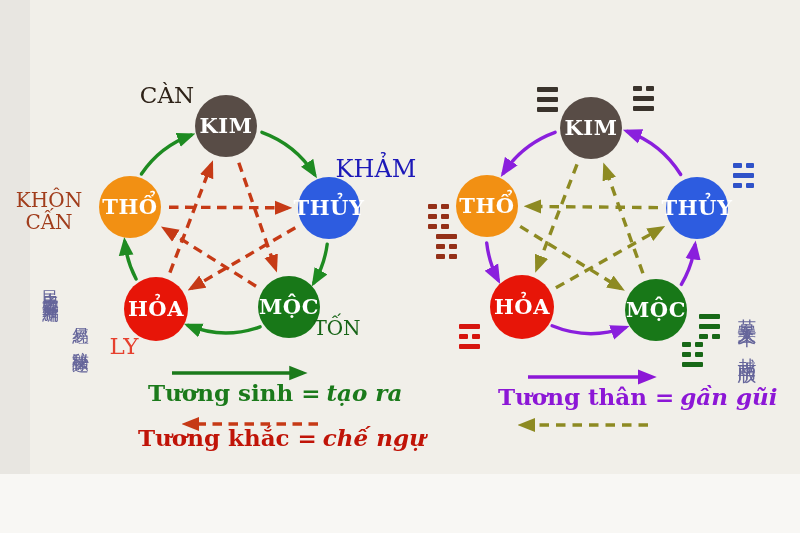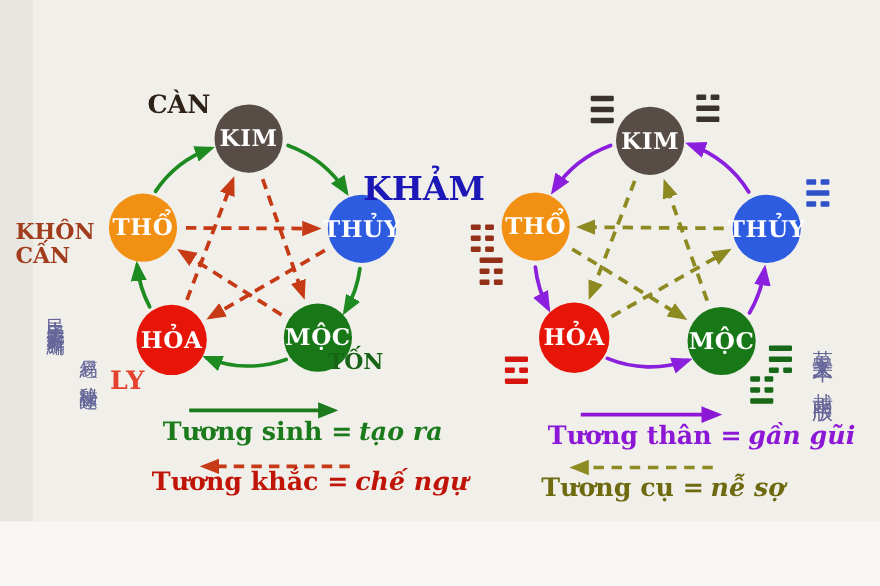--- a/index.html
+++ b/index.html
@@ -25,23 +25,23 @@
   .mf-sinh{fill:var(--sinh-arrow);} .mf-khac{fill:var(--khac-arrow);}
   .mf-than{fill:var(--than-arrow);} .mf-cu{fill:var(--cu-arrow);}
   .mf-lsinh{fill:var(--legend-sinh);} .mf-lthan{fill:var(--legend-than);}
 
   
   .node-label{
     position:absolute;width:90px;text-align:center;font-weight:bold;
     font-size:21px;color:#ffffff;letter-spacing:0.5px;line-height:26px;
   }
   
-  .dlabel{position:absolute;font-weight:bold;text-align:left;}
+  .dlabel{position:absolute;font-weight:normal;text-align:center;}
   .dlabel.black{color:var(--label-can-doai);font-size:23px;}
-  .dlabel.navy{color:var(--label-kham);font-size:30px;}
+  .dlabel.navy{color:var(--label-kham);font-size:24px;}
   .dlabel.brick{color:var(--label-khon-can);font-size:20px;line-height:22px;}
   .dlabel.redly{color:var(--label-ly);font-size:23px;}
   .dlabel.dgreen{color:var(--label-ton-chan);font-size:20px;line-height:22px;}
 
   
   .legend{position:absolute;font-weight:bold;font-size:23px;text-align:center;white-space:nowrap;}
   .legend .meaning{font-style:italic;margin-left:6px;}
   .legend.sinh{color:var(--legend-sinh);}
   .legend.khac{color:var(--legend-khac);}
   .legend.than{color:var(--legend-than);margin-left:20px;}
@@ -148,41 +148,38 @@
   <div class="node-label" style="left:85px;top:194px">THỔ</div>
 
   <div class="node-label" style="left:546px;top:115px">KIM</div>
   <div class="node-label" style="left:652px;top:195px">THỦY</div>
   <div class="node-label" style="left:611px;top:297px">MỘC</div>
   <div class="node-label" style="left:477px;top:294px">HỎA</div>
   <div class="node-label" style="left:442px;top:193px">THỔ</div>
 
   <div class="dlabel black" style="left:134px;top:82px;width:66px">CÀN</div>
   <div class="dlabel navy" style="left:330px;top:155px;width:92px">KHẢM</div>
-  <div class="dlabel brick" style="left:14px;top:199px;width:70px">
+  <div class="dlabel brick" style="left:14px;top:189px;width:70px">
     <span style="display:block">KHÔN</span>
     <span style="display:block">CẤN</span>
   </div>
   <div class="dlabel redly" style="left:100px;top:333px;width:48px">LY</div>
   <div class="dlabel dgreen" style="left:298px;top:317px;width:78px">
     <span style="display:block">TỐN</span>
   </div>
 
   <div class="legend sinh" style="left:148px;top:379px;width:205px">
     <span class="term">Tương sinh =</span><span class="meaning">tạo ra</span>
   </div>
   <div class="legend khac" style="left:138px;top:424px;width:225px">
     <span class="term">Tương khắc =</span><span class="meaning">chế ngự</span>
   </div>
   <div class="legend than" style="left:478px;top:383px;width:220px">
     <span class="term">Tương thân =</span><span class="meaning">gần gũi</span>
   </div>
-  <div class="legend cu" style="left:492px;top:430px;width:190px">
-    <span class="term">Tương cụ =</span><span class="meaning">nễ sợ</span>
-  </div>
 
   <div class="cjk col-outer">民忠之子鄭孟勇新編</div>
   <div class="cjk col-inner">易經 秘訣顯達</div>
   <div class="cjk col-right">草案文本 越南版</div>
 
   <div class="trigram" style="left: 537px; top: 87px; color: rgb(58, 51, 44);">
       <div class="tg-row"></div>
       <div class="tg-row"></div>
       <div class="tg-row"></div>
     </div>

